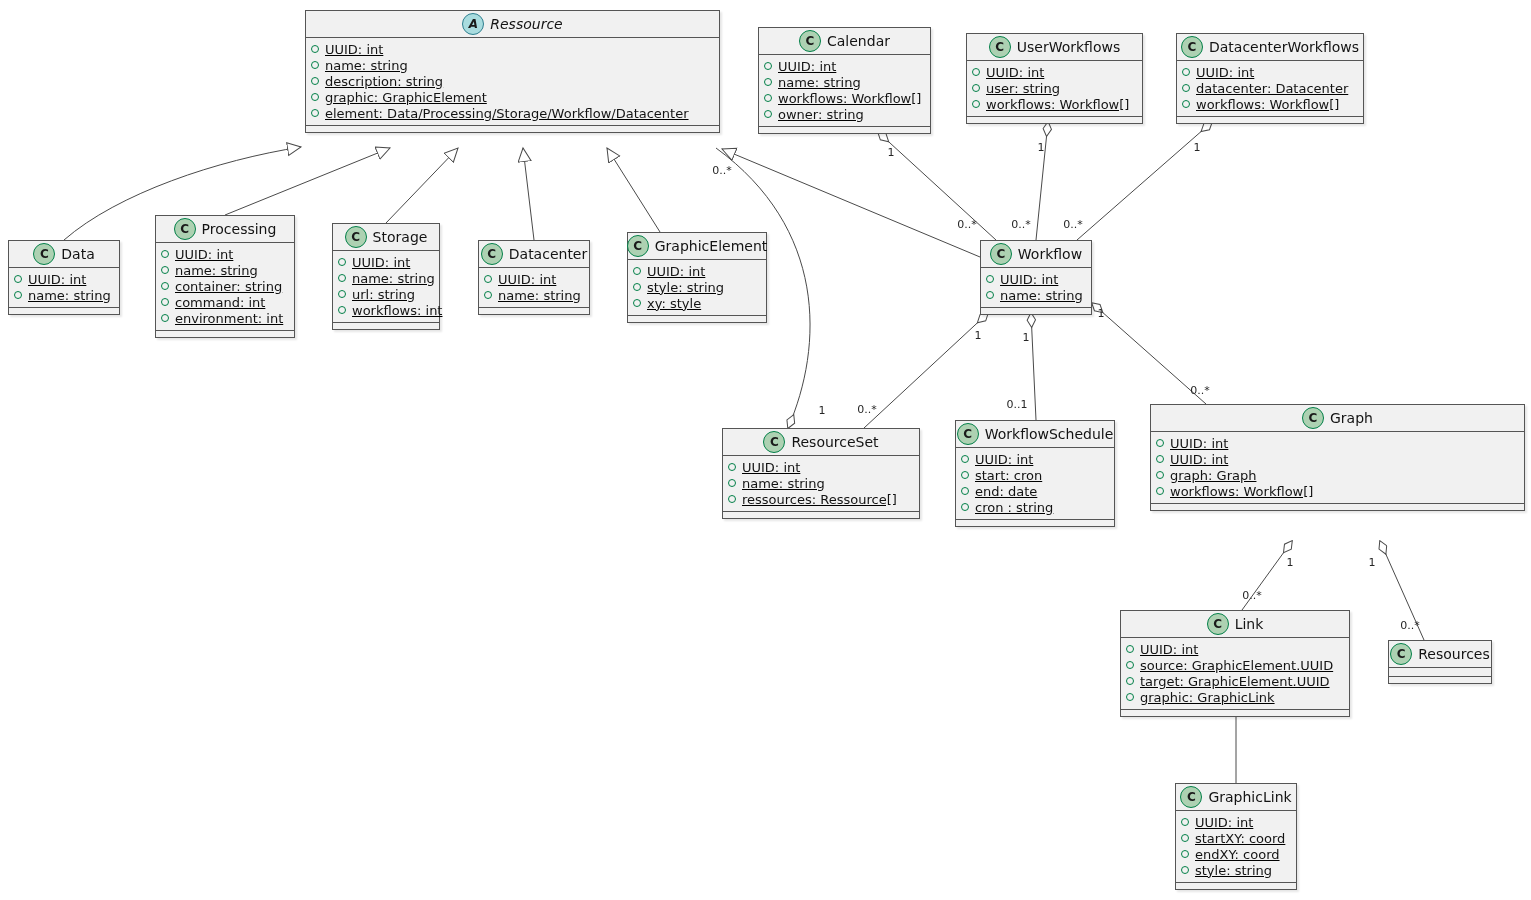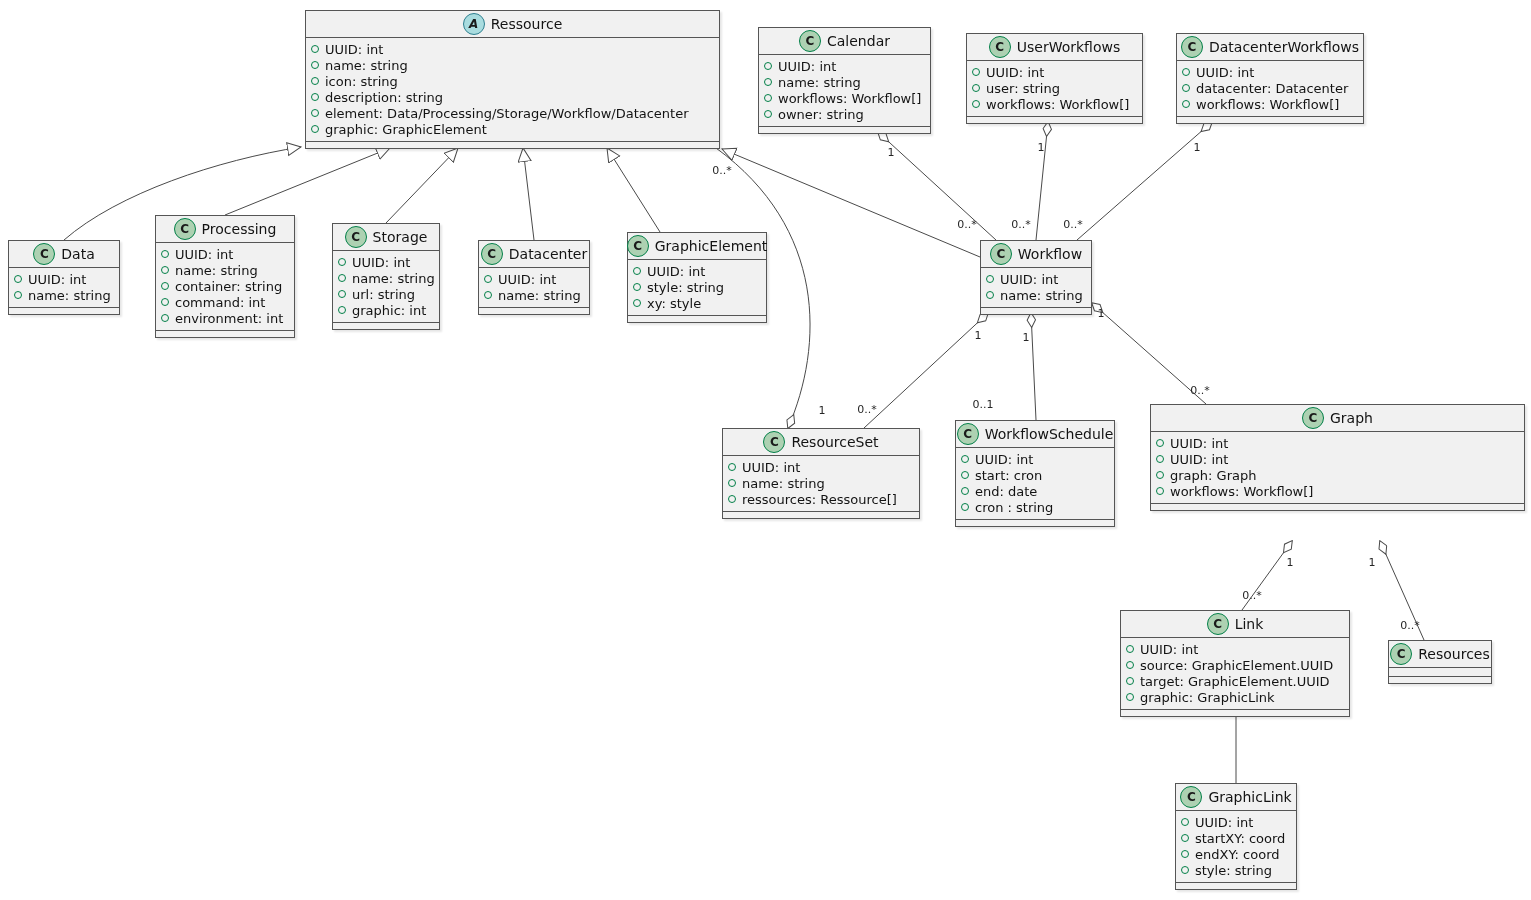--- a/index.html
+++ b/index.html
@@ -11,22 +11,22 @@
   .mult{position:absolute;transform:translate(-50%,-50%);font-size:11px;color:#262626;white-space:nowrap;}
   .class-box{position:absolute;z-index:2;background:#f1f1f1;border:1px solid #555555;box-sizing:border-box;
              box-shadow:2px 2px 2px rgba(0,0,0,0.10);}
   .class-header{display:flex;align-items:center;justify-content:center;gap:6px;height:26px;
                 border-bottom:1px solid #555555;padding:0 8px;white-space:nowrap;}
   .circle{width:20px;height:20px;border-radius:50%;background:#add1b2;border:1px solid #038048;
           display:flex;align-items:center;justify-content:center;font-size:12px;font-weight:700;
           color:#1a1a1a;flex:0 0 auto;}
   .class-box.abstract .circle{background:#a9dcdf;border-color:#2e7f8f;font-style:italic;}
   .class-name{font-size:14px;color:#131313;}
-  .class-box.abstract .class-name{}
-  .attrs{padding:3px 0 4px 0;}
+  .class-box.abstract .class-name{font-style:italic;}
+  .attrs{padding:3px 0 4px 0;text-decoration:underline;}
   .attrs:empty{height:8px;padding:0;}
   .attr{display:flex;align-items:center;gap:6px;height:16px;padding:0 8px 0 5px;
         white-space:nowrap;font-size:13px;color:#131313;}
   .dot{width:6px;height:6px;border:1px solid #038048;border-radius:50%;background:#f1f1f1;flex:0 0 auto;}
   .footer{border-top:1px solid #555555;height:6px;}
 </style>
 </head>
 <body>
 
 <div id="diagram">
@@ -59,21 +59,21 @@
   <div id="labels">
       <span class="mult" style="left: 891px; top: 152px;">1</span>
       <span class="mult" style="left: 967px; top: 224px;">0..*</span>
       <span class="mult" style="left: 1041px; top: 147px;">1</span>
       <span class="mult" style="left: 1021px; top: 224px;">0..*</span>
       <span class="mult" style="left: 1197px; top: 147px;">1</span>
       <span class="mult" style="left: 1073px; top: 224px;">0..*</span>
       <span class="mult" style="left: 978px; top: 335px;">1</span>
       <span class="mult" style="left: 867px; top: 409px;">0..*</span>
       <span class="mult" style="left: 1026px; top: 337px;">1</span>
-      <span class="mult" style="left: 983px; top: 404px;">0..1</span>
+      <span class="mult" style="left: 1017px; top: 404px;">0..1</span>
       <span class="mult" style="left: 1101px; top: 313px;">1</span>
       <span class="mult" style="left: 1200px; top: 390px;">0..*</span>
       <span class="mult" style="left: 822px; top: 410px;">1</span>
       <span class="mult" style="left: 722px; top: 170px;">0..*</span>
       <span class="mult" style="left: 1290px; top: 562px;">1</span>
       <span class="mult" style="left: 1252px; top: 595px;">0..*</span>
       <span class="mult" style="left: 1372px; top: 562px;">1</span>
       <span class="mult" style="left: 1410px; top: 625px;">0..*</span>
     </div>
 <div class="class-box abstract" style="left: 305px; top: 10px; width: 415px;">
@@ -85,34 +85,30 @@
         <div class="attr">
           <span class="dot"></span>
           <span>UUID: int</span>
         </div>
         <div class="attr">
           <span class="dot"></span>
           <span>name: string</span>
         </div>
         <div class="attr">
           <span class="dot"></span>
-          <span>icon: string</span>
-        </div>
-        <div class="attr">
-          <span class="dot"></span>
           <span>description: string</span>
         </div>
         <div class="attr">
           <span class="dot"></span>
+          <span>graphic: GraphicElement</span>
+        </div>
+        <div class="attr">
+          <span class="dot"></span>
           <span>element: Data/Processing/Storage/Workflow/Datacenter</span>
         </div>
-        <div class="attr">
-          <span class="dot"></span>
-          <span>graphic: GraphicElement</span>
-        </div>
       </div>
     <div class="footer"></div>
   </div>
     <div class="class-box" style="left: 758px; top: 27px; width: 173px;">
     <div class="class-header">
       <span class="circle">C</span>
       <span class="class-name">Calendar</span>
     </div>
     <div class="attrs">
         <div class="attr">
@@ -235,21 +231,21 @@
         <div class="attr">
           <span class="dot"></span>
           <span>name: string</span>
         </div>
         <div class="attr">
           <span class="dot"></span>
           <span>url: string</span>
         </div>
         <div class="attr">
           <span class="dot"></span>
-          <span>graphic: int</span>
+          <span>workflows: int</span>
         </div>
       </div>
     <div class="footer"></div>
   </div>
     <div class="class-box" style="left: 478px; top: 240px; width: 112px;">
     <div class="class-header">
       <span class="circle">C</span>
       <span class="class-name">Datacenter</span>
     </div>
     <div class="attrs">

